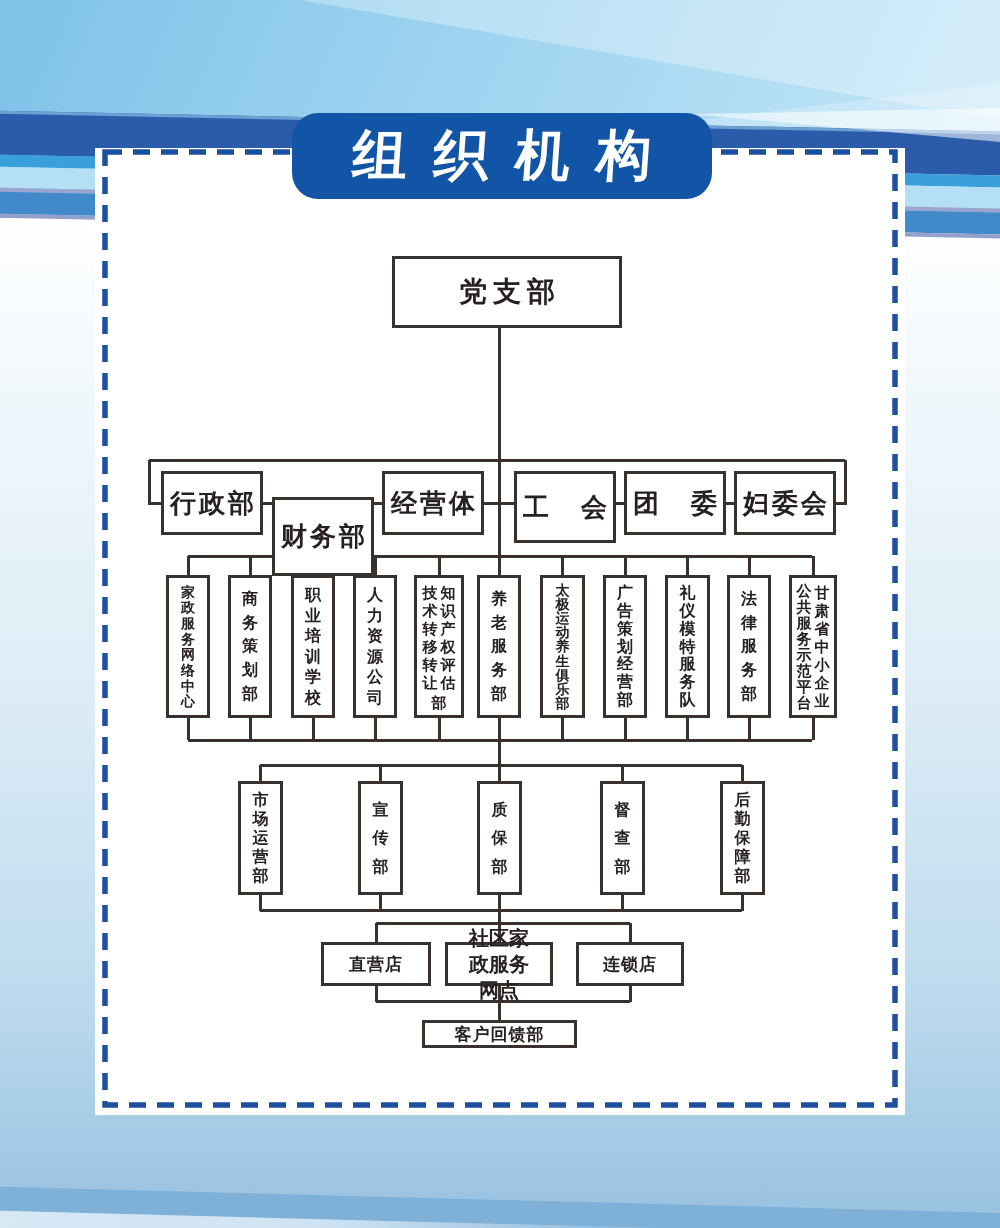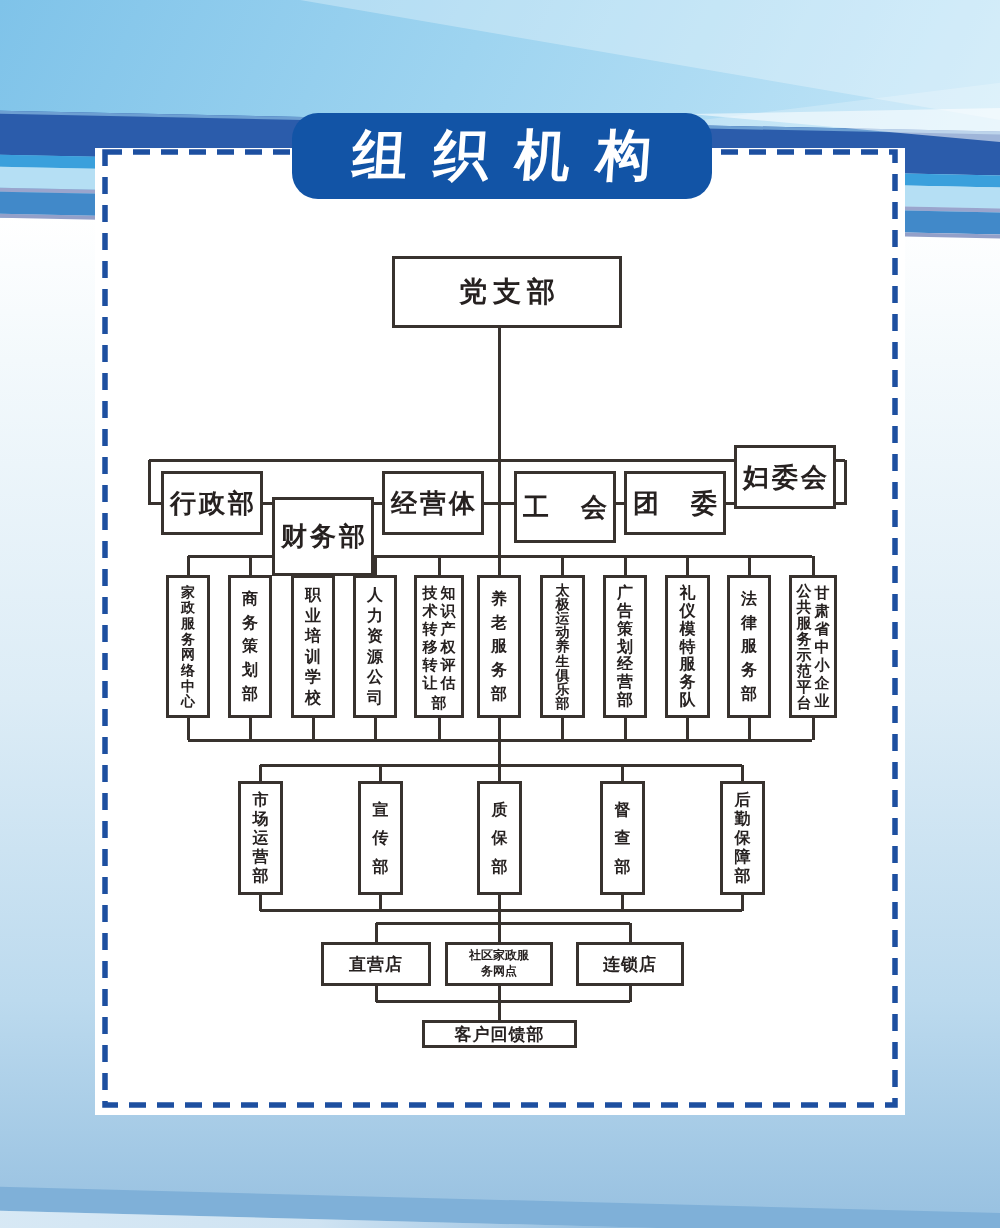--- a/index.html
+++ b/index.html
@@ -50,21 +50,21 @@
   .vbox{flex-direction:column;padding:5px 0;}
   .vchars{height:100%;display:flex;flex-direction:column;align-items:center;
     justify-content:space-evenly;font-size:16px;line-height:1;}
   .t14 .vchars{font-size:14px;}
   .dbox{padding:4px 2px;}
   .dwrap{flex:1;width:100%;display:flex;flex-direction:row-reverse;justify-content:center;gap:3px;}
   .dwrap .vchars{font-size:15px;}
   .dbottom{font-size:15px;line-height:1;padding:2px 0 1px;}
   .dbottom:empty{display:none;}
   .b-shop{font-size:17px;letter-spacing:1px;}
-  .wrap2{display:block;width:70px;word-break:break-all;line-height:1.3;font-size:12px;}
+  .wrap2{display:block;width:70px;word-break:break-all;line-height:1.3;font-size:20px;}
 </style>
 </head>
 <body>
 
 <div class="poster">
 
   <div class="sky">
     <div class="sky-wedge1"></div>
     <div class="sky-wedge2"></div>
   </div>
@@ -132,21 +132,21 @@
       </div>
     <div class="box b-l3" style="left:382px;top:471px;width:102px;height:64px">
         <span>经营体</span>
       </div>
     <div class="box b-l3" style="left:514px;top:471px;width:102px;height:72px">
         <span>工　会</span>
       </div>
     <div class="box b-l3" style="left:624px;top:471px;width:102px;height:64px">
         <span>团　委</span>
       </div>
-    <div class="box b-l3" style="left:734px;top:445px;width:102px;height:64px">
+    <div class="box b-l3" style="left:734px;top:471px;width:102px;height:64px">
         <span>妇委会</span>
       </div>
 
     <div class="box vbox t14" style="left:166px;top:575px;width:44px;height:143px">
         <span class="vchars">
           <span>家</span>
           <span>政</span>
           <span>服</span>
           <span>务</span>
           <span>网</span>

